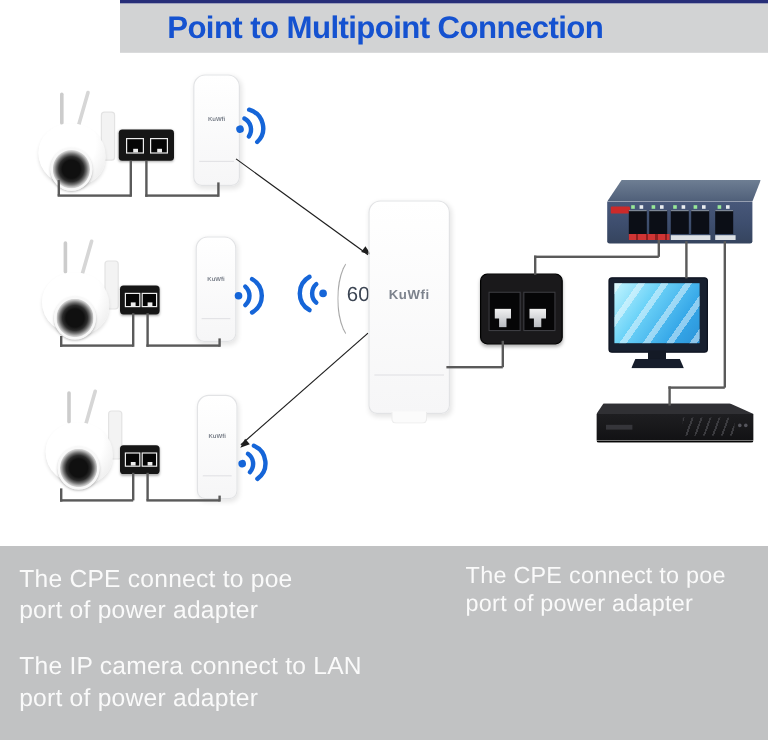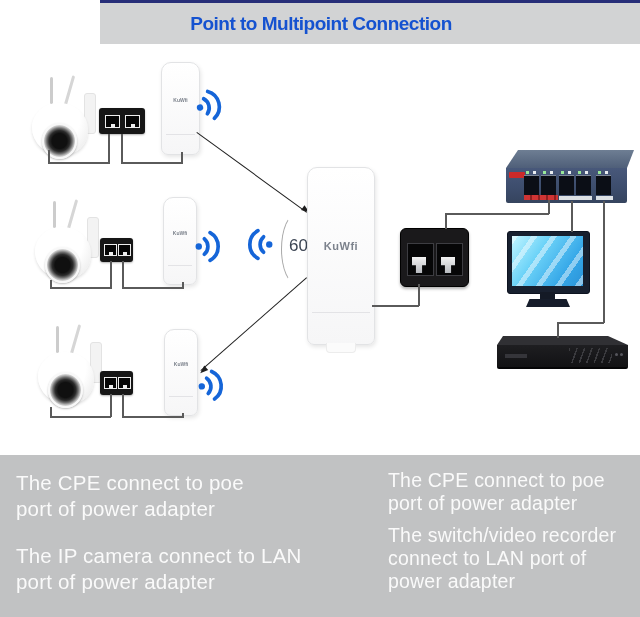--- a/index.html
+++ b/index.html
@@ -7,21 +7,21 @@
     position:relative;width:640px;height:617px;overflow:hidden;
     background:#ffffff;font-family:"Liberation Sans",sans-serif;
   }
   .abs{position:absolute;}
 
   
   .title-topline{left:100px;top:0;width:540px;height:3px;background:#272e78;}
   .title-bar{left:100px;top:3px;width:540px;height:41px;background:#d2d3d4;}
   .title-text{
     left:0;top:0;width:442px;height:41px;line-height:41px;text-align:center;
-    font-size:19px;font-weight:bold;color:#1552d0;letter-spacing:-0.5px;white-space:nowrap;
+    font-size:26px;font-weight:bold;color:#1552d0;letter-spacing:-0.5px;white-space:nowrap;
   }
 
   
   .camera{width:80px;height:84px;}
   .camera .ant1{position:absolute;left:24px;top:0;width:2.5px;height:27px;background:#cccccc;border-radius:2px;}
   .camera .ant2{position:absolute;left:42px;top:-2px;width:2.5px;height:31px;background:#d6d6d6;transform:rotate(16deg);border-radius:2px;}
   .camera .bracket{position:absolute;left:58px;top:16px;width:10px;height:39px;background:#f3f3f3;border:1px solid #e3e3e3;border-radius:3px;}
   .camera .head{position:absolute;left:6px;top:26px;width:56px;height:52px;border-radius:48% 52% 46% 54%;
     background:radial-gradient(circle at 35% 30%,#ffffff 55%,#efefef 82%,#e1e1e1 100%);
     box-shadow:0 2px 3px rgba(0,0,0,0.12);}
@@ -261,20 +261,15 @@
       <div>port of power adapter</div>
     </div>
     <div class="note note-l" style="left:16px;top:76px;margin-top:12px;">
       <div>The IP camera connect to LAN</div>
       <div>port of power adapter</div>
     </div>
     <div class="note note-r" style="left:388px;top:14px;">
       <div>The CPE connect to poe</div>
       <div>port of power adapter</div>
     </div>
-    <div class="note note-r" style="left:388px;top:69px;">
-      <div>The switch/video recorder</div>
-      <div>connect to LAN port of</div>
-      <div>power adapter</div>
-    </div>
   </div>
 
 </div>
 
 </body></html>

